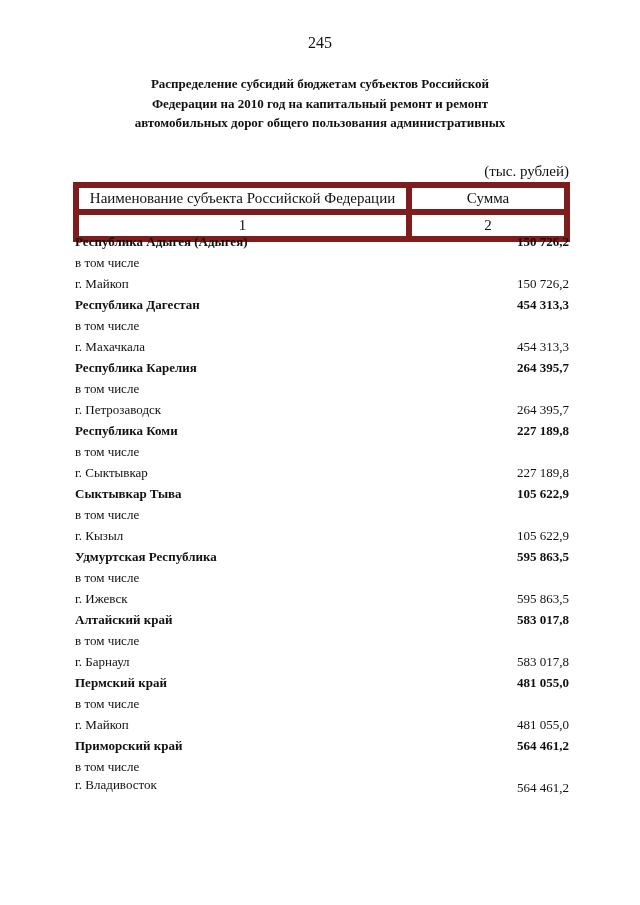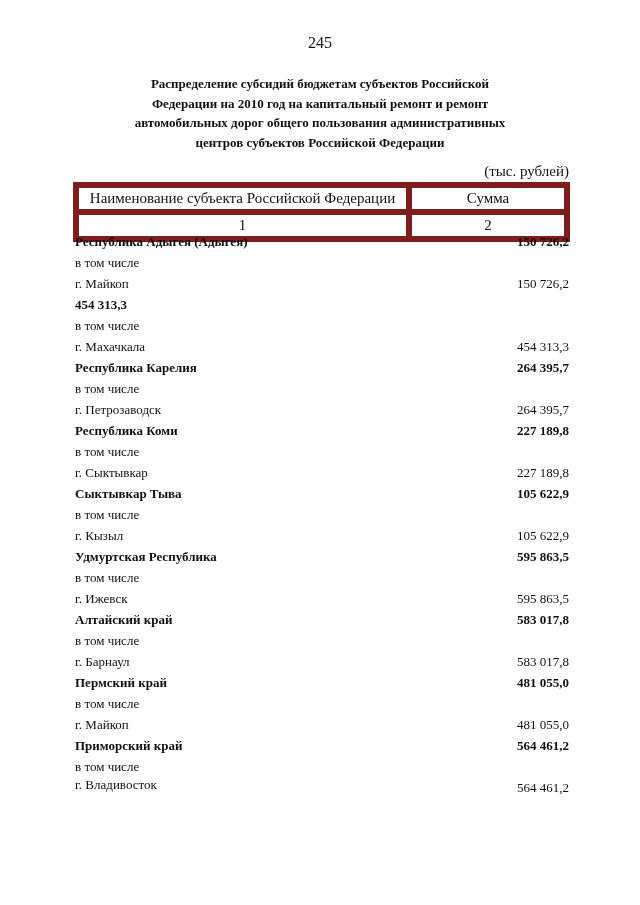--- a/index.html
+++ b/index.html
@@ -81,21 +81,20 @@
   </style>
 </head>
 <body>
 
 <div class="page-number">245</div>
 
 <h1 class="doc-title">
   <span>Распределение субсидий бюджетам субъектов Российской</span>
   <span>Федерации на 2010 год на капитальный ремонт и ремонт</span>
   <span>автомобильных дорог общего пользования административных</span>
-  <span>центров субъектов Российской Федерации</span>
 </h1>
 
 <div class="units">(тыс. рублей)</div>
 
 <table class="header-table">
   <tbody>
       <tr>
     <td class="col-name">Наименование субъекта Российской Федерации</td>
     <td>Сумма</td>
   </tr>
@@ -112,20 +111,21 @@
       <span class="amount">150 726,2</span>
     </div>
     <div class="row note">
       <span class="name">в том числе</span>
     </div>
     <div class="row city">
       <span class="name">г. Майкоп</span>
       <span class="amount">150 726,2</span>
     </div>
     <div class="row region">
+      <span class="name">Республика Дагестан</span>
       <span class="amount">454 313,3</span>
     </div>
     <div class="row note">
       <span class="name">в том числе</span>
     </div>
     <div class="row city">
       <span class="name">г. Махачкала</span>
       <span class="amount">454 313,3</span>
     </div>
     <div class="row region">

